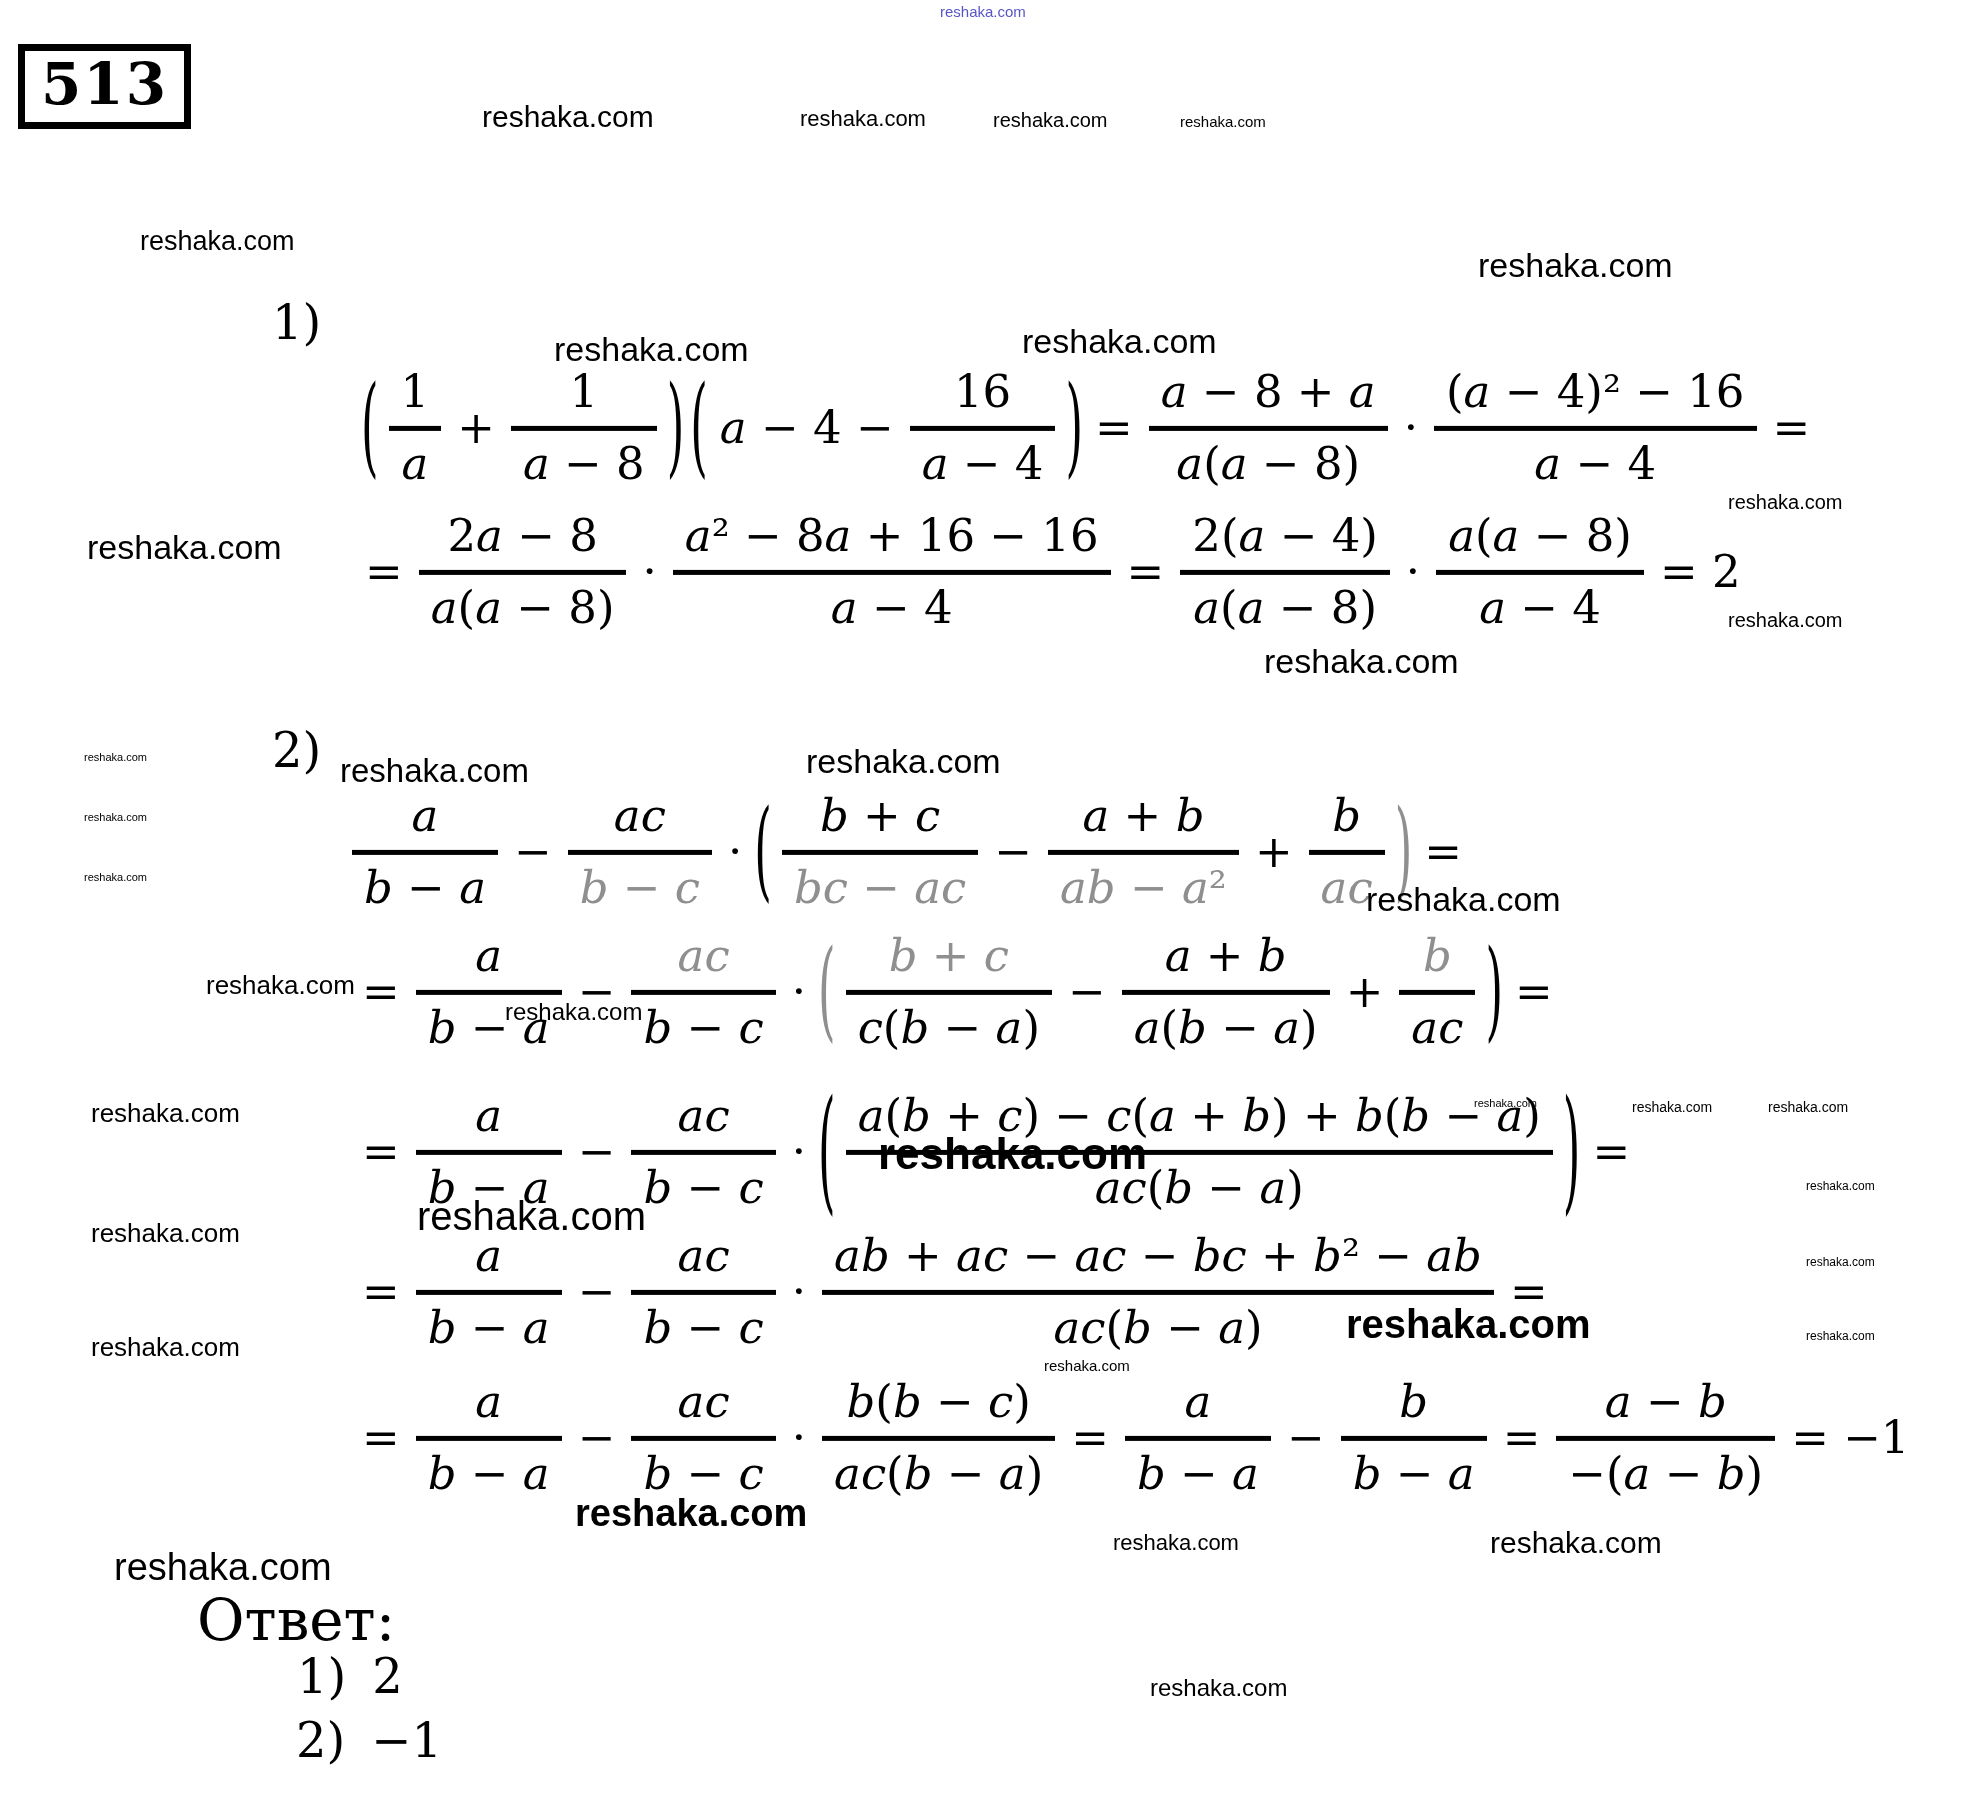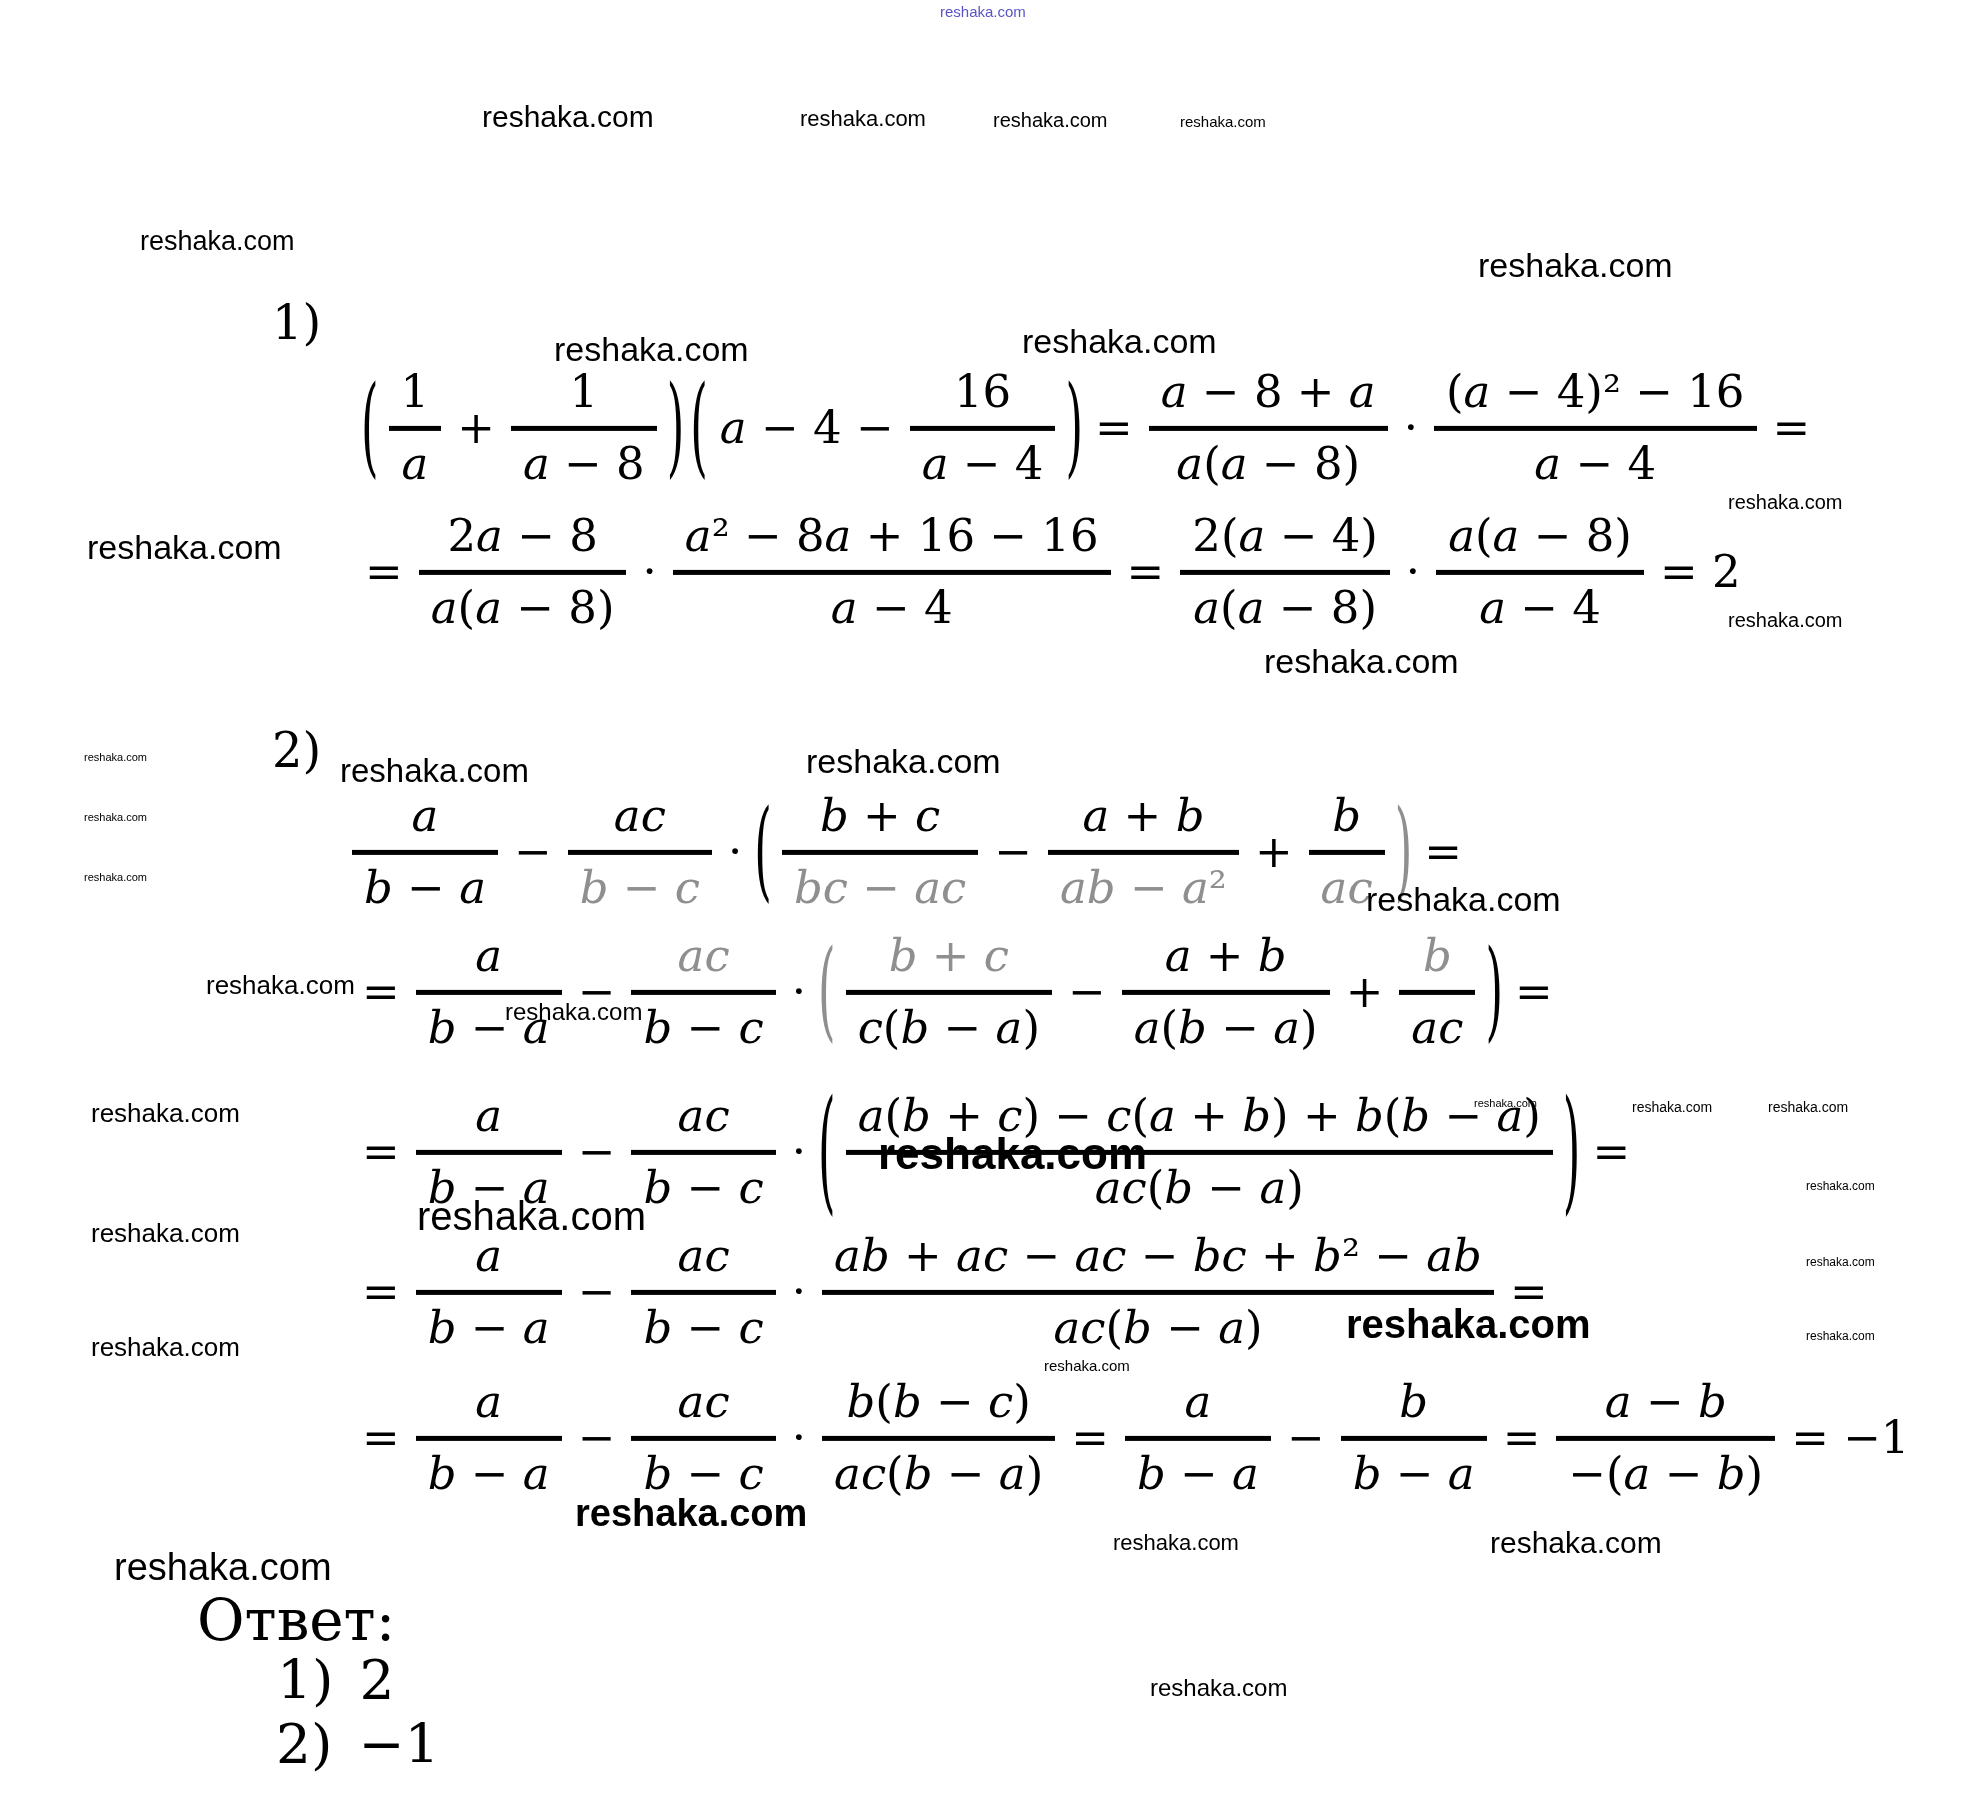--- a/index.html
+++ b/index.html
@@ -13,28 +13,31 @@
   .mline{position:absolute;transform:translateY(-50%);white-space:nowrap;font-size:45px;line-height:1.08;}
   .mtxt{display:inline-block;vertical-align:middle;margin:0 9px;}
   .frac{display:inline-block;vertical-align:middle;text-align:center;margin:0 7px;}
   .frac .num{display:block;padding:0 12px 9px;border-bottom:5px solid #000;}
   .frac .den{display:block;padding:9px 12px 0;}
   .paren{display:inline-block;vertical-align:middle;margin:0 3px;transform-origin:50% 50%;}
   .dim{color:#8f8f8f;border-color:#8f8f8f;}
   i{font-style:italic;}
   .wm{position:absolute;font-family:"Liberation Sans",sans-serif;white-space:nowrap;line-height:1;color:#000;}
   .answer-label{position:absolute;font-size:58px;}
-  .answer-item{position:absolute;font-size:55px;}
+  .answer-item{position:absolute;font-size:48px;margin-left:20px;}
   .answer-item .ans-n{margin-right:26px;}
 </style>
 </head>
 <body>
 
 <div class="canvas">
 
+  <div class="problem-box">
+    <span>513</span>
+  </div>
 
 
 
   <div class="part-label" style="left:272px;top:294px">1)</div>
 
   <div class="mline" style="left:358px;top:428px"><span class="paren" style="transform: scaleY(2.4);">(</span><span class="frac"><span class="num">1</span><span class="den"><i>a</i></span></span><span class="mtxt">+</span><span class="frac"><span class="num">1</span><span class="den"><i>a</i> − 8</span></span><span class="paren" style="transform: scaleY(2.4);">)</span><span class="paren" style="transform: scaleY(2.4);">(</span><span class="mtxt"><i>a</i> − 4 −</span><span class="frac"><span class="num">16</span><span class="den"><i>a</i> − 4</span></span><span class="paren" style="transform: scaleY(2.4);">)</span><span class="mtxt">=</span><span class="frac"><span class="num"><i>a</i> − 8 + <i>a</i></span><span class="den"><i>a</i>(<i>a</i> − 8)</span></span><span class="mtxt">·</span><span class="frac"><span class="num">(<i>a</i> − 4)² − 16</span><span class="den"><i>a</i> − 4</span></span><span class="mtxt">=</span></div>
   <div class="mline" style="left:356px;top:572px"><span class="mtxt">=</span><span class="frac"><span class="num">2<i>a</i> − 8</span><span class="den"><i>a</i>(<i>a</i> − 8)</span></span><span class="mtxt">·</span><span class="frac"><span class="num"><i>a</i>² − 8<i>a</i> + 16 − 16</span><span class="den"><i>a</i> − 4</span></span><span class="mtxt">=</span><span class="frac"><span class="num">2(<i>a</i> − 4)</span><span class="den"><i>a</i>(<i>a</i> − 8)</span></span><span class="mtxt">·</span><span class="frac"><span class="num"><i>a</i>(<i>a</i> − 8)</span><span class="den"><i>a</i> − 4</span></span><span class="mtxt">= 2</span></div>
 
   <div class="part-label" style="left:272px;top:722px">2)</div>
 

